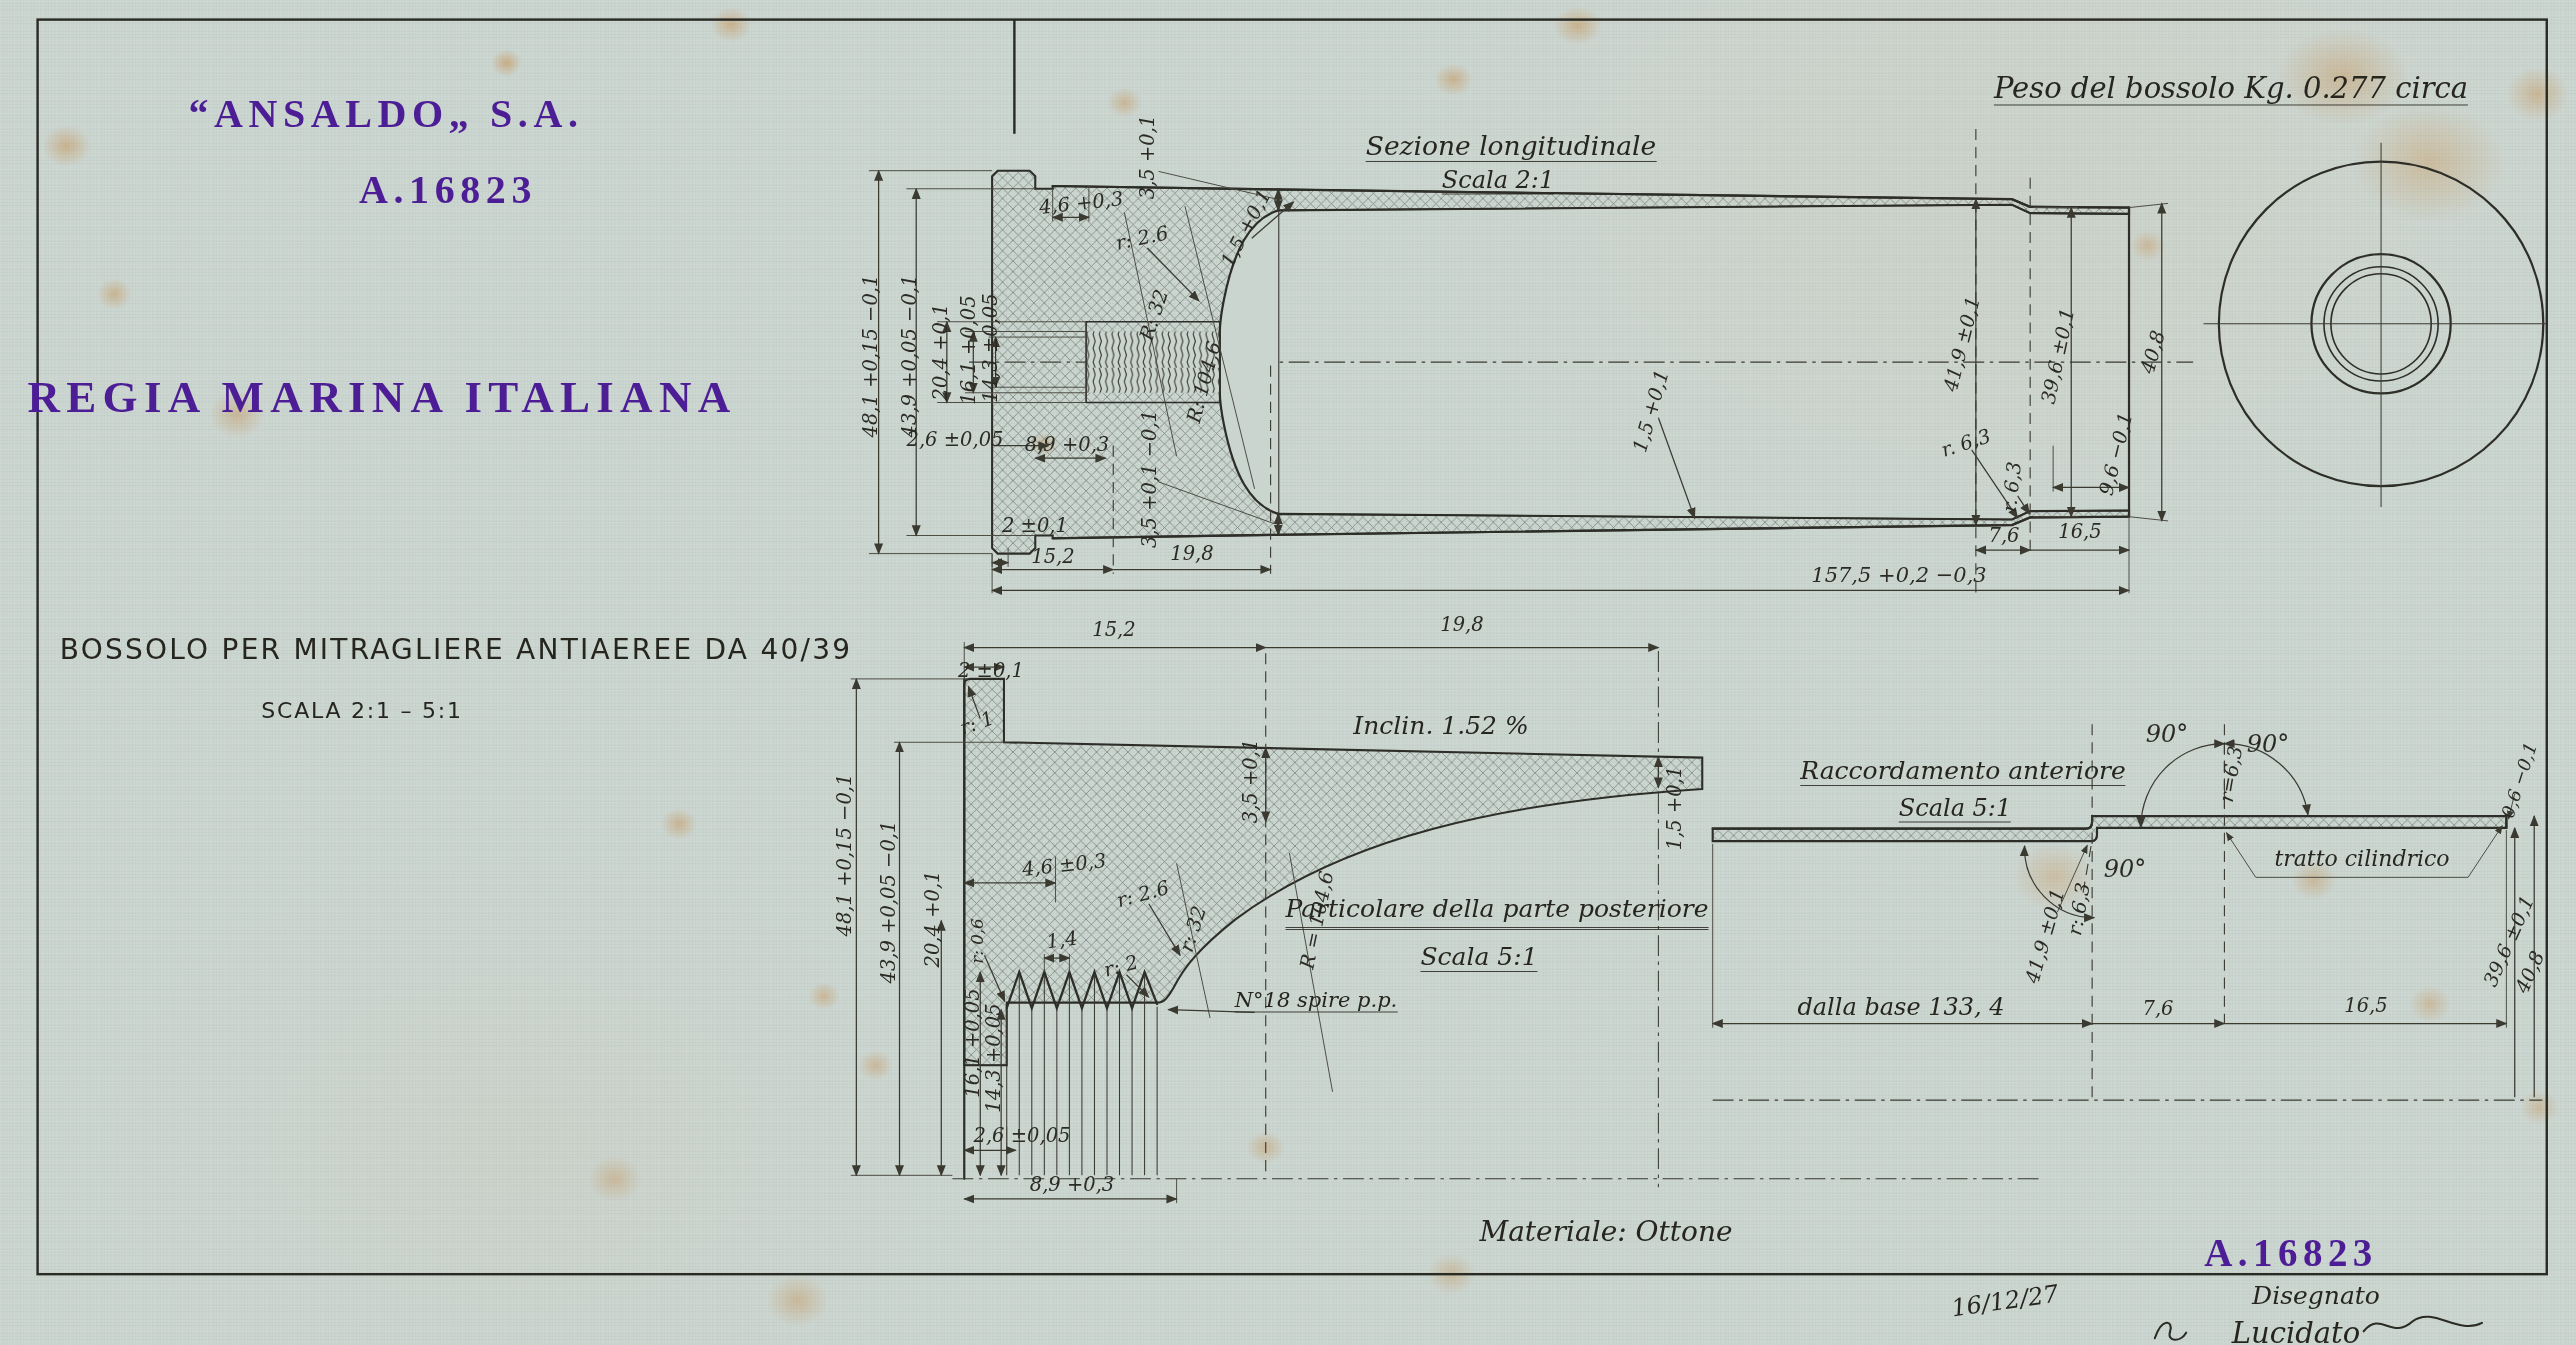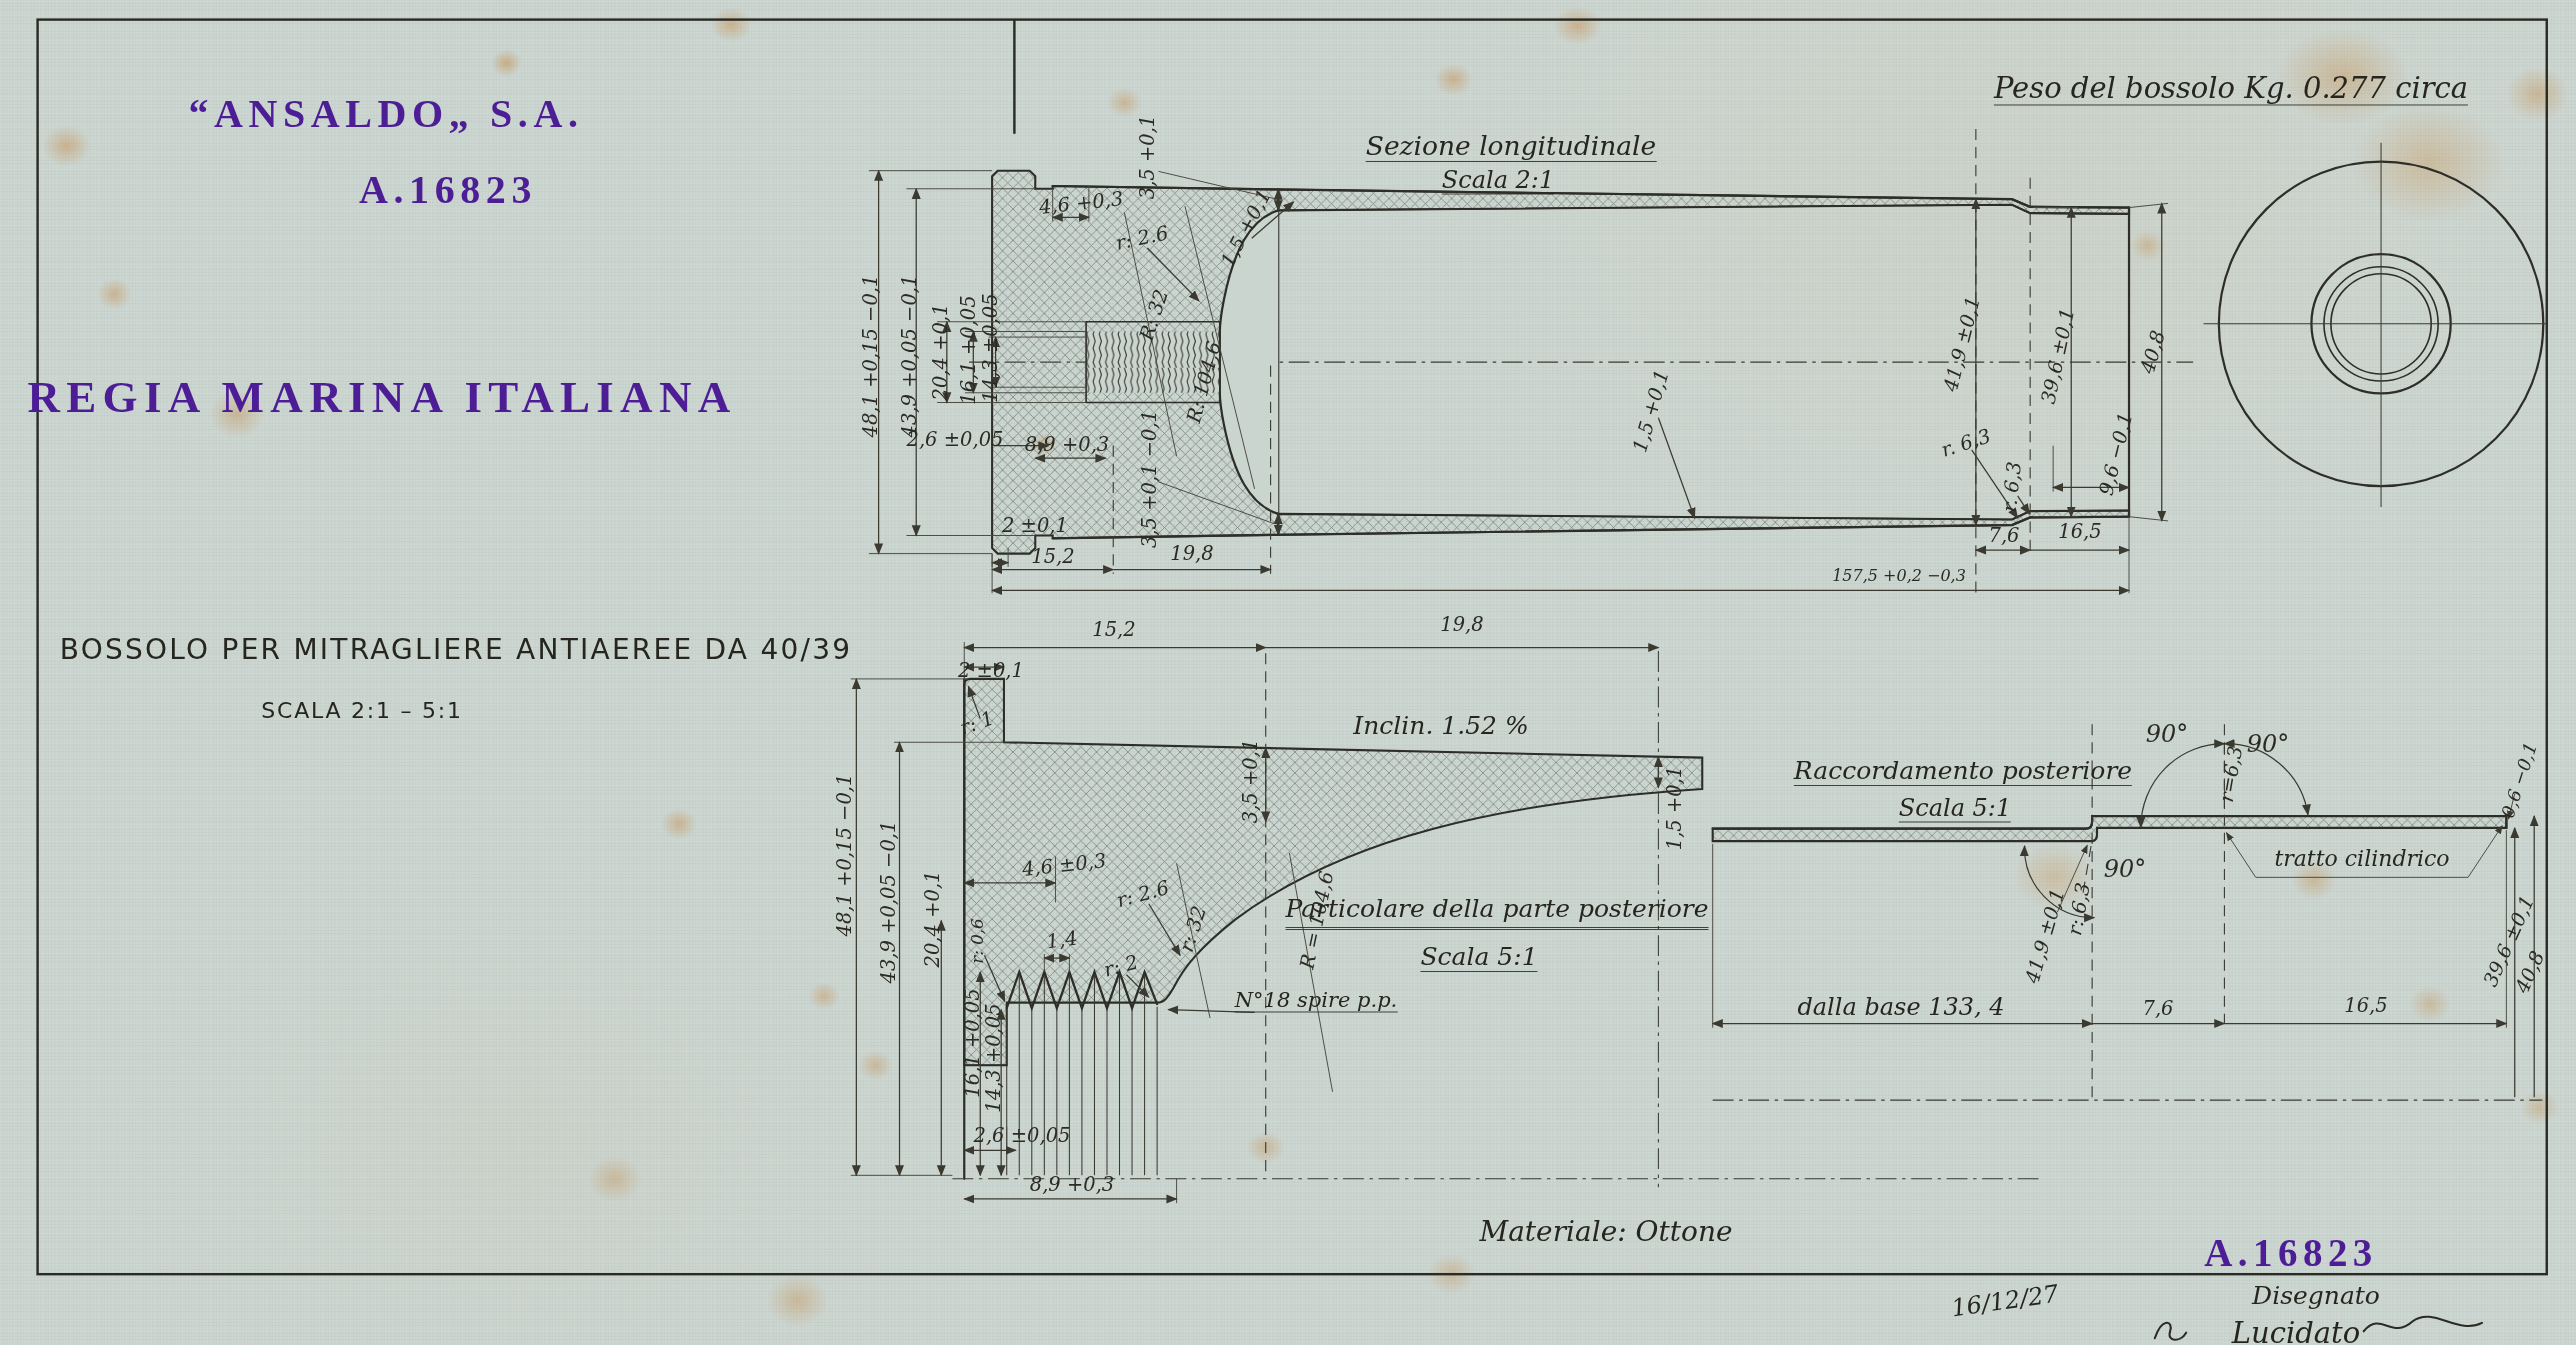--- a/index.html
+++ b/index.html
@@ -261,21 +261,21 @@
       <div class="lbl dim" style="left: 1081px; top: 203px; font-size: 19.5px; transform: translate(-50%, -50%) rotate(-6deg);">4,6 +0,3</div>
       <div class="lbl dim" style="left: 1142px; top: 238px; font-size: 19.5px; transform: translate(-50%, -50%) rotate(-12deg);">r: 2.6</div>
       <div class="lbl dim" style="left: 1154px; top: 315px; font-size: 19.5px; transform: translate(-50%, -50%) rotate(-72deg);">R: 32</div>
       <div class="lbl dim" style="left: 1204px; top: 382px; font-size: 19.5px; transform: translate(-50%, -50%) rotate(-75deg);">R: 104,6</div>
       <div class="lbl dim" style="left: 1147px; top: 157px; font-size: 19.5px; transform: translate(-50%, -50%) rotate(-90deg);">3,5 +0,1</div>
       <div class="lbl dim" style="left: 1246px; top: 228px; font-size: 19.5px; transform: translate(-50%, -50%) rotate(-62deg);">1,5 +0,1</div>
       <div class="lbl dim" style="left: 1149px; top: 479px; font-size: 19.5px; transform: translate(-50%, -50%) rotate(-90deg);">3,5 +0,1 −0,1</div>
       <div class="lbl dim" style="left: 1651px; top: 411px; font-size: 19.5px; transform: translate(-50%, -50%) rotate(-74deg);">1,5 +0,1</div>
       <div class="lbl dim" style="left: 1053px; top: 556px; font-size: 19.5px; transform: translate(-50%, -50%);">15,2</div>
       <div class="lbl dim" style="left: 1192px; top: 553px; font-size: 19.5px; transform: translate(-50%, -50%);">19,8</div>
-      <div class="lbl dim" style="left: 1899px; top: 575px; font-size: 16px; transform: translate(-50%, -50%);">157,5 +0,2 −0,3</div>
+      <div class="lbl dim" style="left: 1899px; top: 575px; font-size: 21px; transform: translate(-50%, -50%);">157,5 +0,2 −0,3</div>
       <div class="lbl dim" style="left: 1962px; top: 344px; font-size: 19.5px; transform: translate(-50%, -50%) rotate(-76deg);">41,9 ±0,1</div>
       <div class="lbl dim" style="left: 2058px; top: 356px; font-size: 19.5px; transform: translate(-50%, -50%) rotate(-78deg);">39,6 ±0,1</div>
       <div class="lbl dim" style="left: 2153px; top: 352px; font-size: 19.5px; transform: translate(-50%, -50%) rotate(-74deg);">40,8</div>
       <div class="lbl dim" style="left: 1966px; top: 443px; font-size: 19.5px; transform: translate(-50%, -50%) rotate(-18deg);">r. 6,3</div>
       <div class="lbl dim" style="left: 2012px; top: 487px; font-size: 19.5px; transform: translate(-50%, -50%) rotate(-84deg);">r. 6,3</div>
       <div class="lbl dim" style="left: 2116px; top: 454px; font-size: 19.5px; transform: translate(-50%, -50%) rotate(-76deg);">9,6 −0,1</div>
       <div class="lbl dim" style="left: 2004px; top: 535px; font-size: 19.5px; transform: translate(-50%, -50%);">7,6</div>
       <div class="lbl dim" style="left: 2080px; top: 531px; font-size: 19.5px; transform: translate(-50%, -50%);">16,5</div>
       <div class="lbl script uu" style="left: 1497px; top: 912px; font-size: 25px; transform: translate(-50%, -50%);">Particolare della parte posteriore</div>
       <div class="lbl script u" style="left: 1479px; top: 957px; font-size: 25px; transform: translate(-50%, -50%);">Scala 5:1</div>
@@ -294,21 +294,21 @@
       <div class="lbl dim" style="left: 1062px; top: 940px; font-size: 19.5px; transform: translate(-50%, -50%) rotate(-8deg);">1,4</div>
       <div class="lbl dim" style="left: 1121px; top: 966px; font-size: 19.5px; transform: translate(-50%, -50%) rotate(-15deg);">r: 2</div>
       <div class="lbl dim" style="left: 977px; top: 941px; font-size: 16.7px; transform: translate(-50%, -50%) rotate(-90deg);">r: 0,6</div>
       <div class="lbl dim" style="left: 844px; top: 855px; font-size: 19.5px; transform: translate(-50%, -50%) rotate(-90deg);">48,1 +0,15 −0,1</div>
       <div class="lbl dim" style="left: 888px; top: 902px; font-size: 19.5px; transform: translate(-50%, -50%) rotate(-90deg);">43,9 +0,05 −0,1</div>
       <div class="lbl dim" style="left: 932px; top: 919px; font-size: 19.5px; transform: translate(-50%, -50%) rotate(-90deg);">20,4 +0,1</div>
       <div class="lbl dim" style="left: 972px; top: 1043px; font-size: 19.5px; transform: translate(-50%, -50%) rotate(-90deg);">16,1 +0,05</div>
       <div class="lbl dim" style="left: 993px; top: 1058px; font-size: 19.5px; transform: translate(-50%, -50%) rotate(-90deg);">14,3 +0,05</div>
       <div class="lbl dim" style="left: 1022px; top: 1135px; font-size: 19.5px; transform: translate(-50%, -50%);">2,6 ±0,05</div>
       <div class="lbl dim" style="left: 1072px; top: 1184px; font-size: 19.5px; transform: translate(-50%, -50%);">8,9 +0,3</div>
-      <div class="lbl script u" style="left: 1963px; top: 771px; font-size: 25px; transform: translate(-50%, -50%);">Raccordamento posteriore</div>
+      <div class="lbl script u" style="left: 1963px; top: 771px; font-size: 25px; transform: translate(-50%, -50%);">Raccordamento anteriore</div>
       <div class="lbl script u" style="left: 1955px; top: 808px; font-size: 24px; transform: translate(-50%, -50%);">Scala 5:1</div>
       <div class="lbl script" style="left: 2362px; top: 858px; font-size: 22px; transform: translate(-50%, -50%); text-align: center;">tratto cilindrico</div>
       <div class="lbl script" style="left: 1901px; top: 1007px; font-size: 24px; transform: translate(-50%, -50%);">dalla base 133, 4</div>
       <div class="lbl dim" style="left: 2167px; top: 734px; font-size: 24px; transform: translate(-50%, -50%);">90°</div>
       <div class="lbl dim" style="left: 2268px; top: 744px; font-size: 24px; transform: translate(-50%, -50%);">90°</div>
       <div class="lbl dim" style="left: 2231px; top: 774px; font-size: 19.5px; transform: translate(-50%, -50%) rotate(-80deg);">r=6,3</div>
       <div class="lbl dim" style="left: 2125px; top: 869px; font-size: 24px; transform: translate(-50%, -50%);">90°</div>
       <div class="lbl dim" style="left: 2079px; top: 909px; font-size: 19.5px; transform: translate(-50%, -50%) rotate(-80deg);">r: 6,3</div>
       <div class="lbl dim" style="left: 2045px; top: 936px; font-size: 19.5px; transform: translate(-50%, -50%) rotate(-74deg);">41,9 ±0,1</div>
       <div class="lbl dim" style="left: 2519px; top: 780px; font-size: 18px; transform: translate(-50%, -50%) rotate(-72deg);">0,6 −0,1</div>

